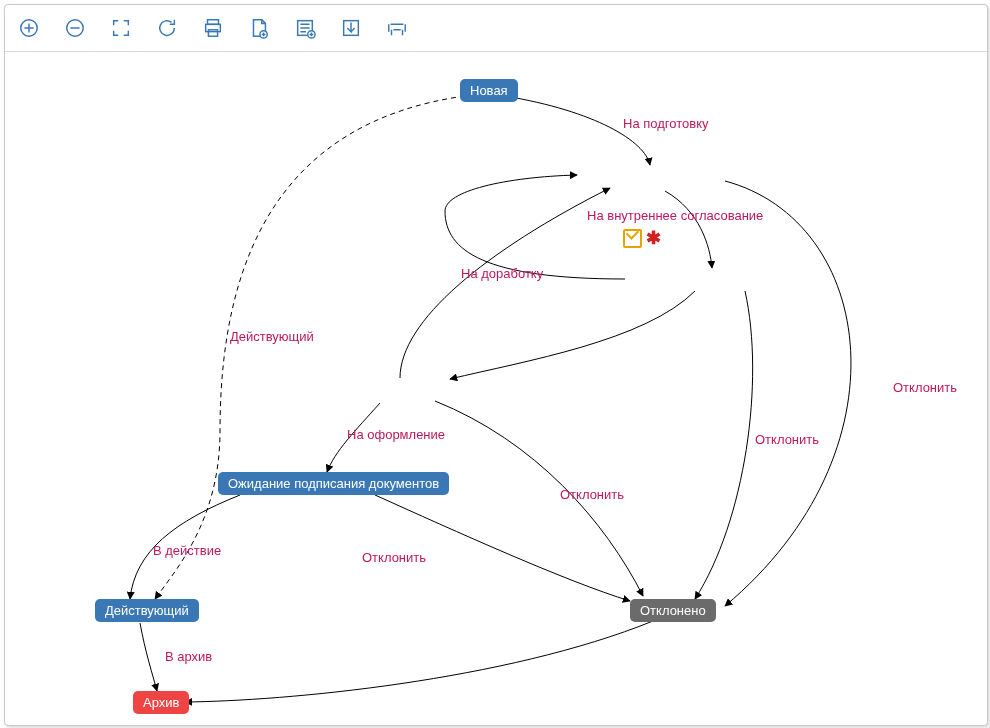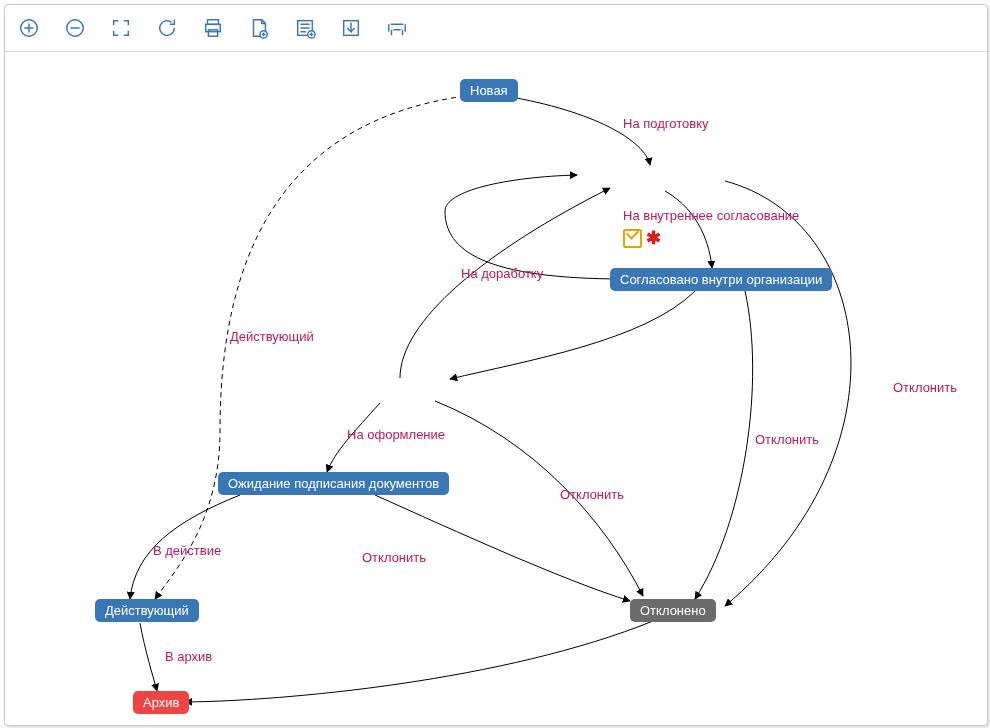--- a/index.html
+++ b/index.html
@@ -128,28 +128,27 @@
       <path d="M430 350 C 530 390, 600 470, 638 545" fill="none" stroke="#000" stroke-width="1" marker-end="url(#ah)"></path>
 
       <path d="M740 240 C 760 330, 740 470, 690 548" fill="none" stroke="#000" stroke-width="1" marker-end="url(#ah)"></path>
 
       <path d="M720 130 C 870 170, 905 400, 720 555" fill="none" stroke="#000" stroke-width="1" marker-end="url(#ah)"></path>
 
       <path d="M648 570 C 500 630, 280 650, 180 651" fill="none" stroke="#000" stroke-width="1" marker-end="url(#ah)"></path>
     </svg>
 
     <div class="node blue" style="left:455px;top:28px">Новая</div>
-    <div class="node blue" style="left:605px;top:217px">Согласовано внутри организации</div>
     <div class="node blue" style="left:213px;top:421px">Ожидание подписания документов</div>
     <div class="node blue" style="left:90px;top:548px">Действующий</div>
     <div class="node green" style="left:128px;top:640px">Архив</div>
     <div class="node grey" style="left:625px;top:548px">Отклонено</div>
 
     <div class="edge-label" style="left:618px;top:65px">На подготовку</div>
-    <div class="edge-label" style="left:618px;top:157px">На внутреннее согласование</div>
+    <div class="edge-label" style="left:582px;top:157px">На внутреннее согласование</div>
     <div class="icons" style="left:618px;top:176px"><span class="check"></span><span class="ast">✱</span></div>
     <div class="edge-label" style="left:456px;top:215px">На доработку</div>
     <div class="edge-label" style="left:342px;top:376px">На оформление</div>
     <div class="edge-label" style="left:148px;top:492px">В действие</div>
     <div class="edge-label" style="left:160px;top:598px">В архив</div>
     <div class="edge-label" style="left:225px;top:278px">Действующий</div>
     <div class="edge-label" style="left:357px;top:499px">Отклонить</div>
     <div class="edge-label" style="left:555px;top:436px">Отклонить</div>
     <div class="edge-label" style="left:750px;top:381px">Отклонить</div>
     <div class="edge-label" style="left:888px;top:329px">Отклонить</div>

